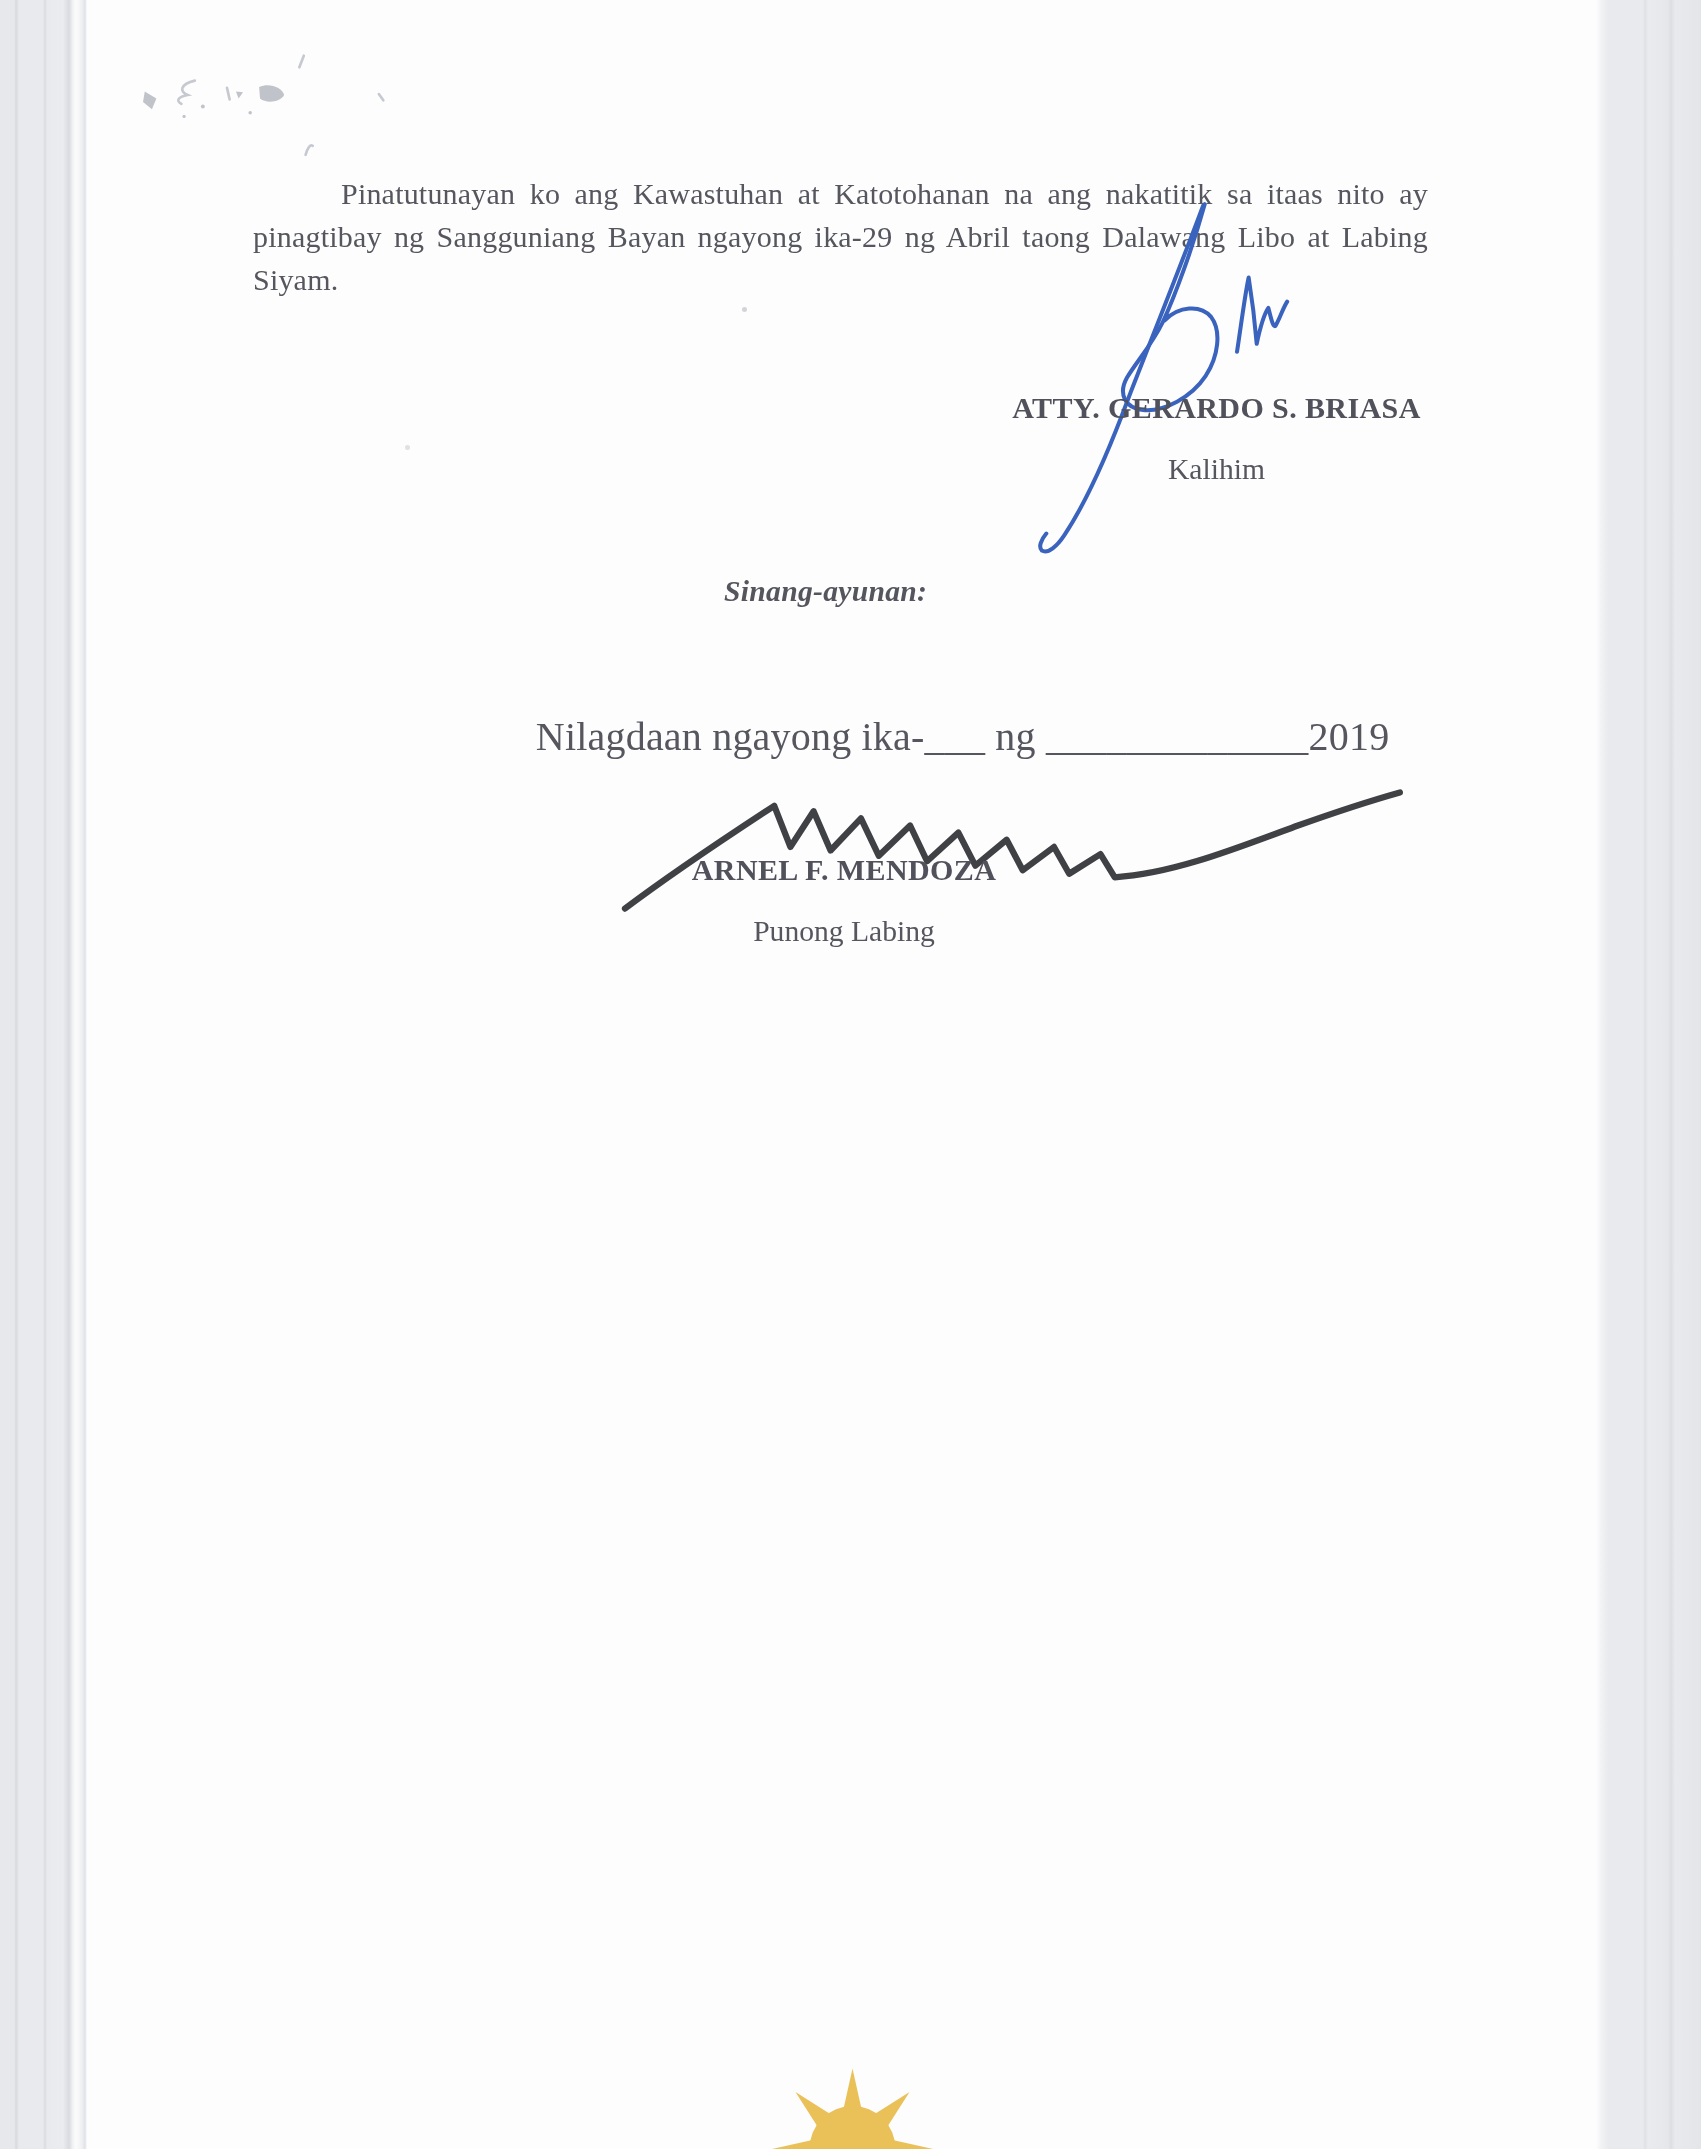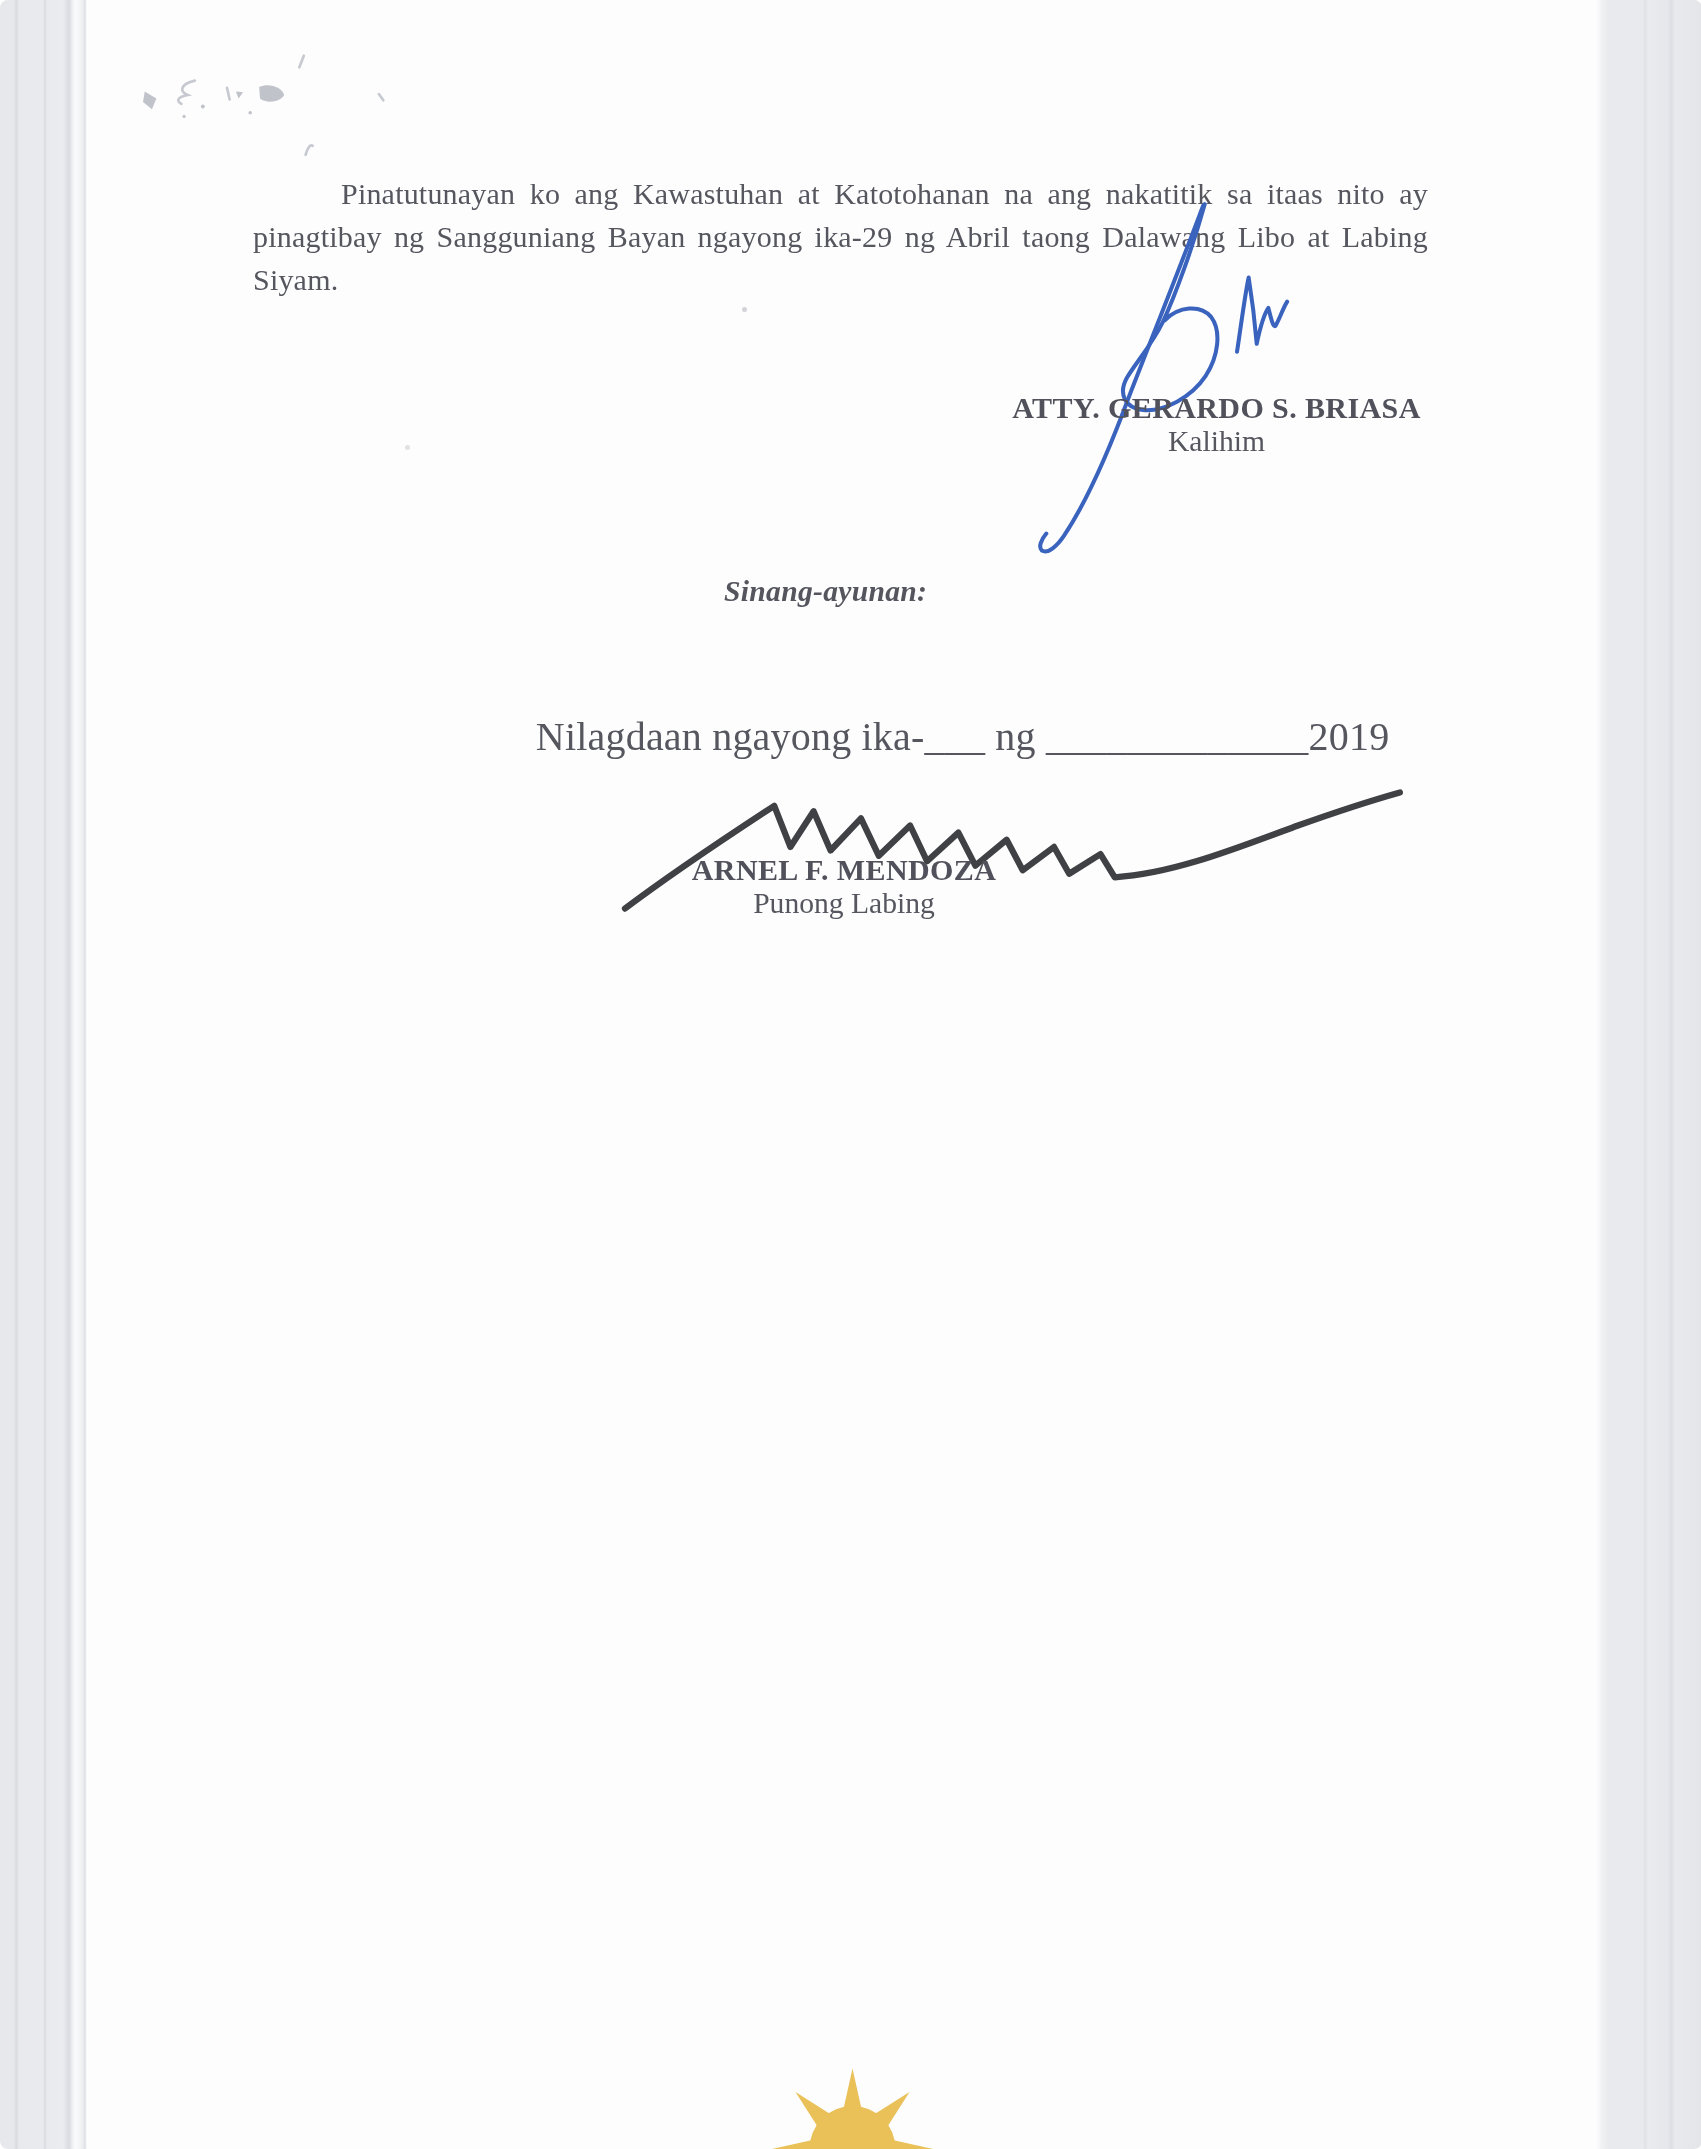--- a/index.html
+++ b/index.html
@@ -3,21 +3,20 @@
 <meta charset="utf-8">
 <style>
   html,body{margin:0;padding:0;background:#ffffff;}
   .page{
     position:relative;
     width:1702px;height:2149px;
     background:#fdfdfe;
     overflow:hidden;
     font-family:"Liberation Serif","DejaVu Serif",serif;
     color:#54555d;
-    border-radius:8px;
   }
   
   .edge-left{
     position:absolute;left:0;top:0;width:87px;height:2149px;
     background:linear-gradient(to right,
       #e7e8eb 0px,#e7e8eb 14.3px,#d7d9de 16px,#e9eaed 19px,
       #e9eaed 43px,#d9dbe0 45px,#e9eaed 47px,#ebecef 63px,
       #d9dbe0 69px,#f2f3f5 73px,#fbfbfc 76px,#eff0f2 82px,
       #dfe1e5 85px,#fdfdfe 87px);
   }
@@ -33,21 +32,21 @@
 
   .para{
     position:absolute;left:253px;top:172px;width:1175px;
     font-size:30px;line-height:43px;
     text-align:justify;text-indent:88px;
     word-spacing:2.2px;letter-spacing:0.2px;
     color:#55565e;
   }
   .sig-block{position:absolute;text-align:center;}
   .sig-name{font-weight:700;font-size:30px;color:#50515a;letter-spacing:0.4px;}
-  .sig-title{font-size:29.6px;margin-top:0;color:#55565e;}
+  .sig-title{font-size:29.6px;margin-top:28px;color:#55565e;}
 
   .heading-italic{
     position:absolute;left:724px;top:559px;
     font-size:29.6px;font-weight:700;font-style:italic;color:#54555d;
     letter-spacing:0.3px;
     margin-top:16px;
   }
   .dateline{
     position:absolute;left:495px;top:666px;
     font-size:40px;color:#55565e;white-space:pre;letter-spacing:0.2px;

